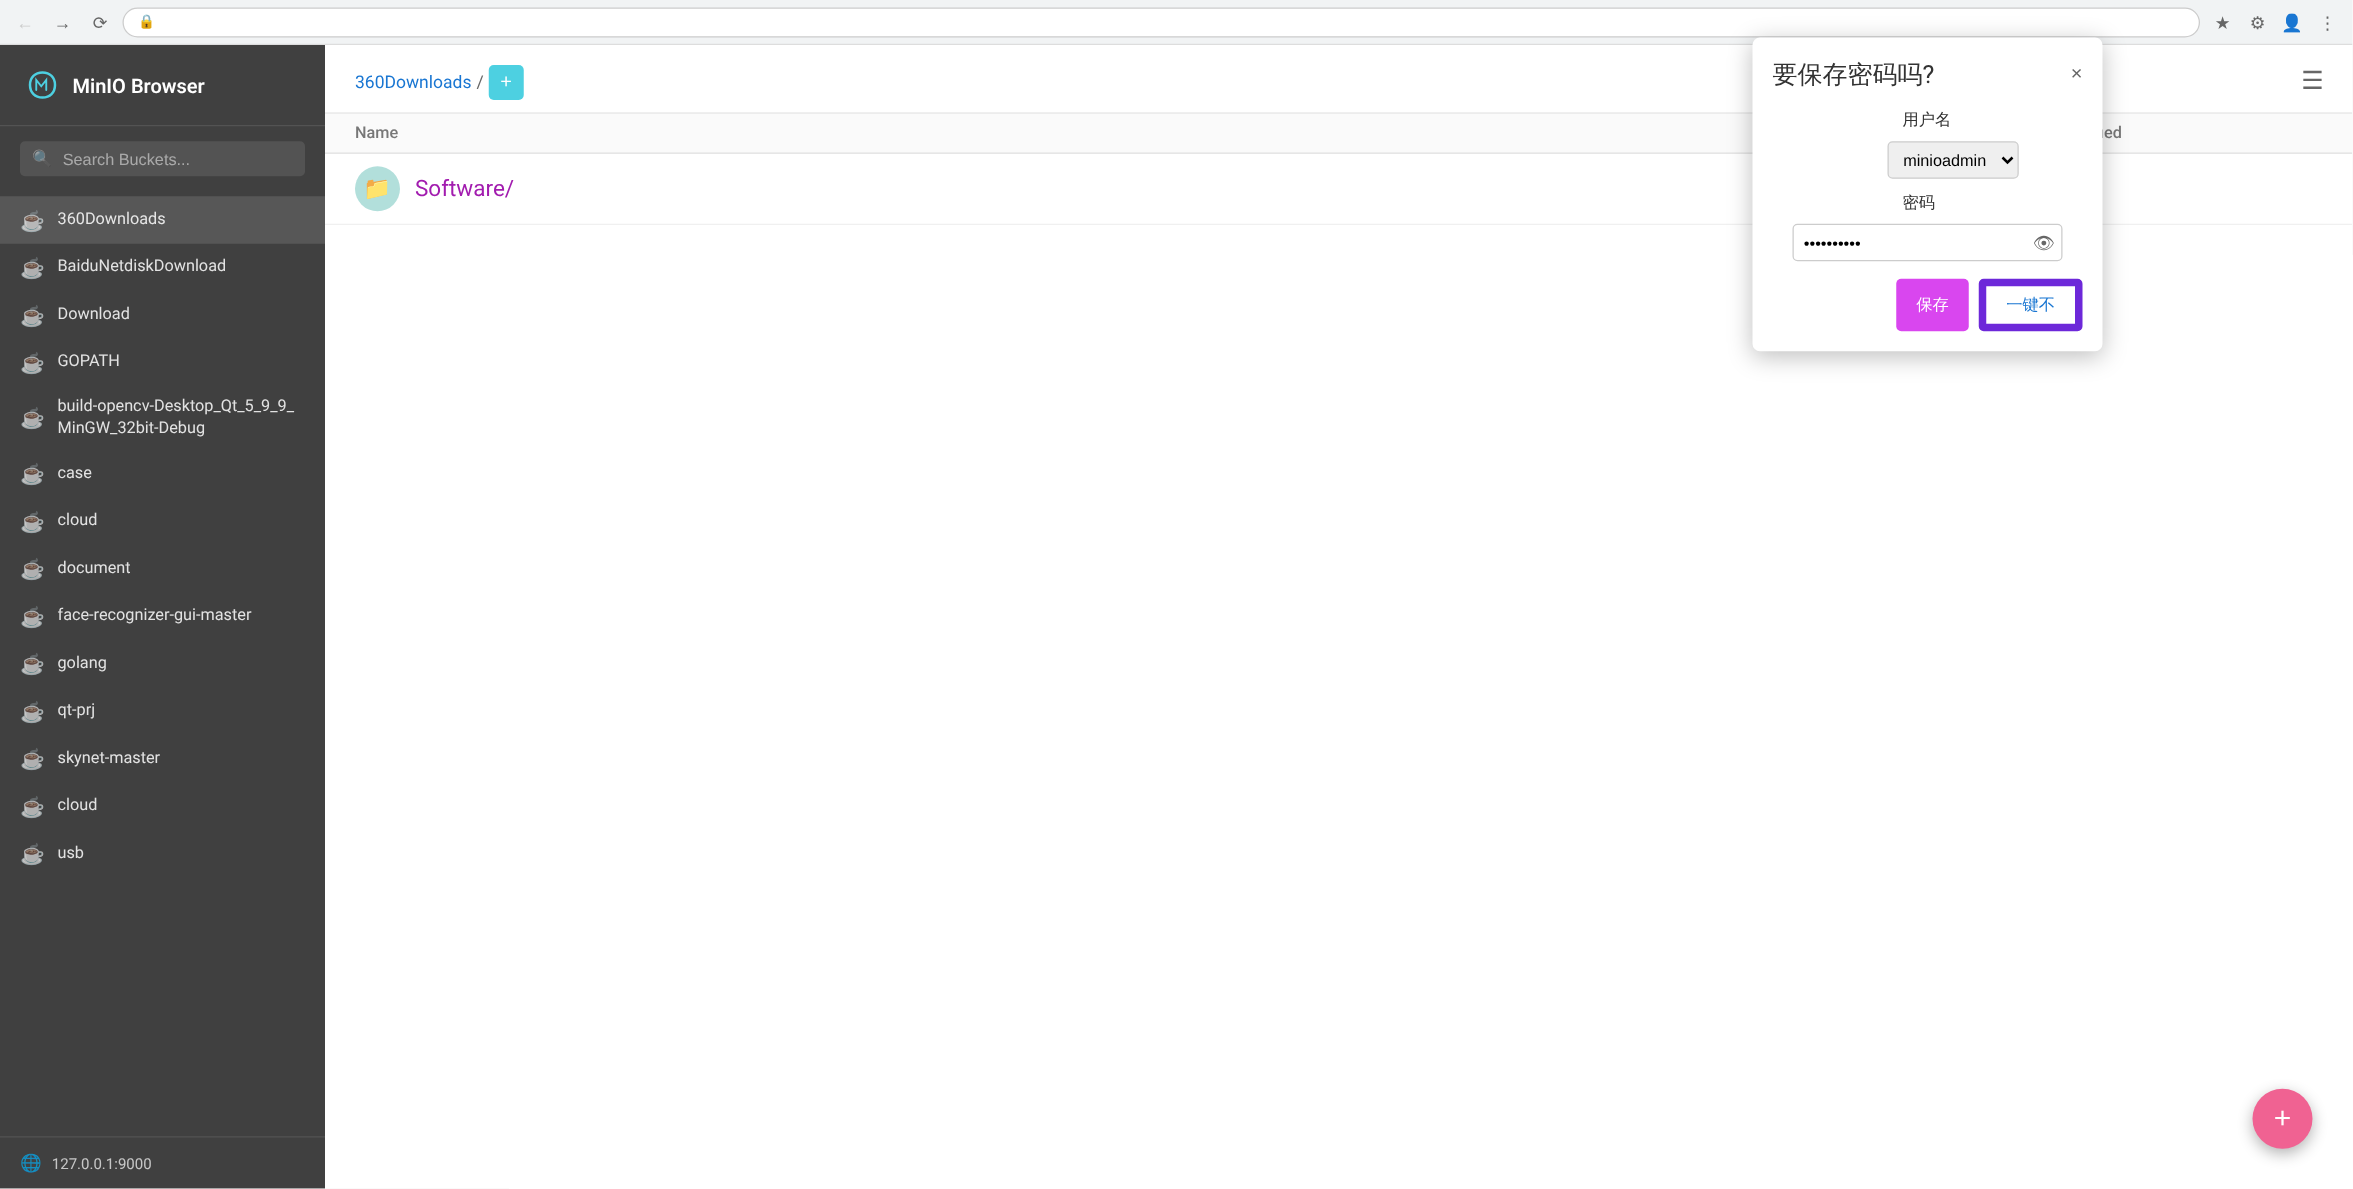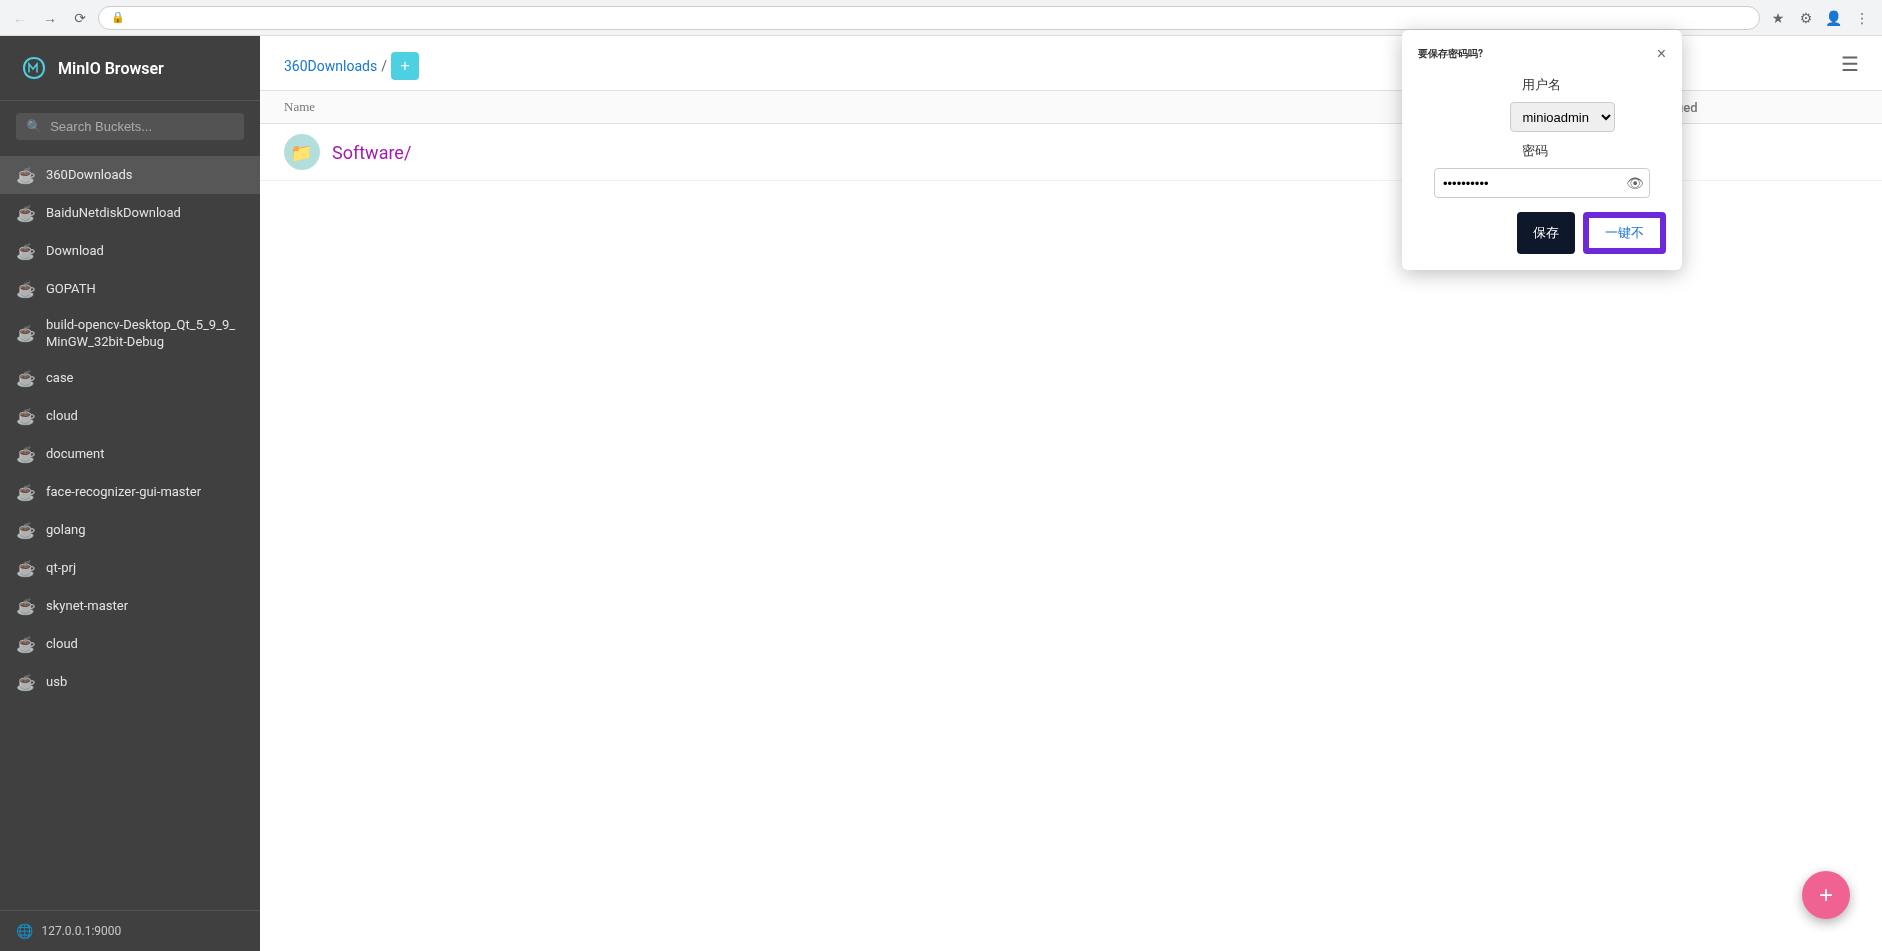--- a/index.html
+++ b/index.html
@@ -199,21 +199,21 @@
       border-radius: 2px;
     }
 
     .table-header {
       display: flex;
       align-items: center;
       padding: 8px 24px;
       background: #fafafa;
       border-bottom: 1px solid #e0e0e0;
     }
-    .th-name { flex: 1; color: #777; font-size: 13px; font-weight: 500; font-family: Liberation Serif, serif; }
+    .th-name { flex: 1; color: #777; font-size: 13px; font-weight: 500; }
     .th-size { width: 120px; color: #777; font-size: 13px; font-weight: 500; }
     .th-modified { width: 200px; color: #777; font-size: 13px; font-weight: 500; }
     .th-actions { width: 40px; }
 
     
     .file-list { flex: 1; overflow-y: auto; }
     .file-row {
       display: flex;
       align-items: center;
       padding: 10px 24px;
@@ -281,23 +281,23 @@
       z-index: 1000;
       padding: 16px;
     }
     .dialog-header {
       display: flex;
       align-items: center;
       justify-content: space-between;
       margin-bottom: 14px;
     }
     .dialog-title {
-      font-size: 10px;
+      font-size: 20px;
       color: #333;
-      font-weight: 700;
+      font-weight: 400;
     }
     .dialog-close {
       background: none;
       border: none;
       cursor: pointer;
       color: #666;
       font-size: 16px;
       line-height: 1;
     }
     .dialog-field {
@@ -346,21 +346,21 @@
       cursor: pointer;
       font-size: 14px;
     }
     .dialog-actions {
       display: flex;
       justify-content: flex-end;
       gap: 8px;
       margin-top: 14px;
     }
     .btn-save {
-      background: #0f172a;
+      background: #d946ef;
       color: white;
       border: none;
       border-radius: 4px;
       padding: 6px 16px;
       font-size: 13px;
       cursor: pointer;
     }
     .btn-never {
       background: white;
       color: #1976d2;

